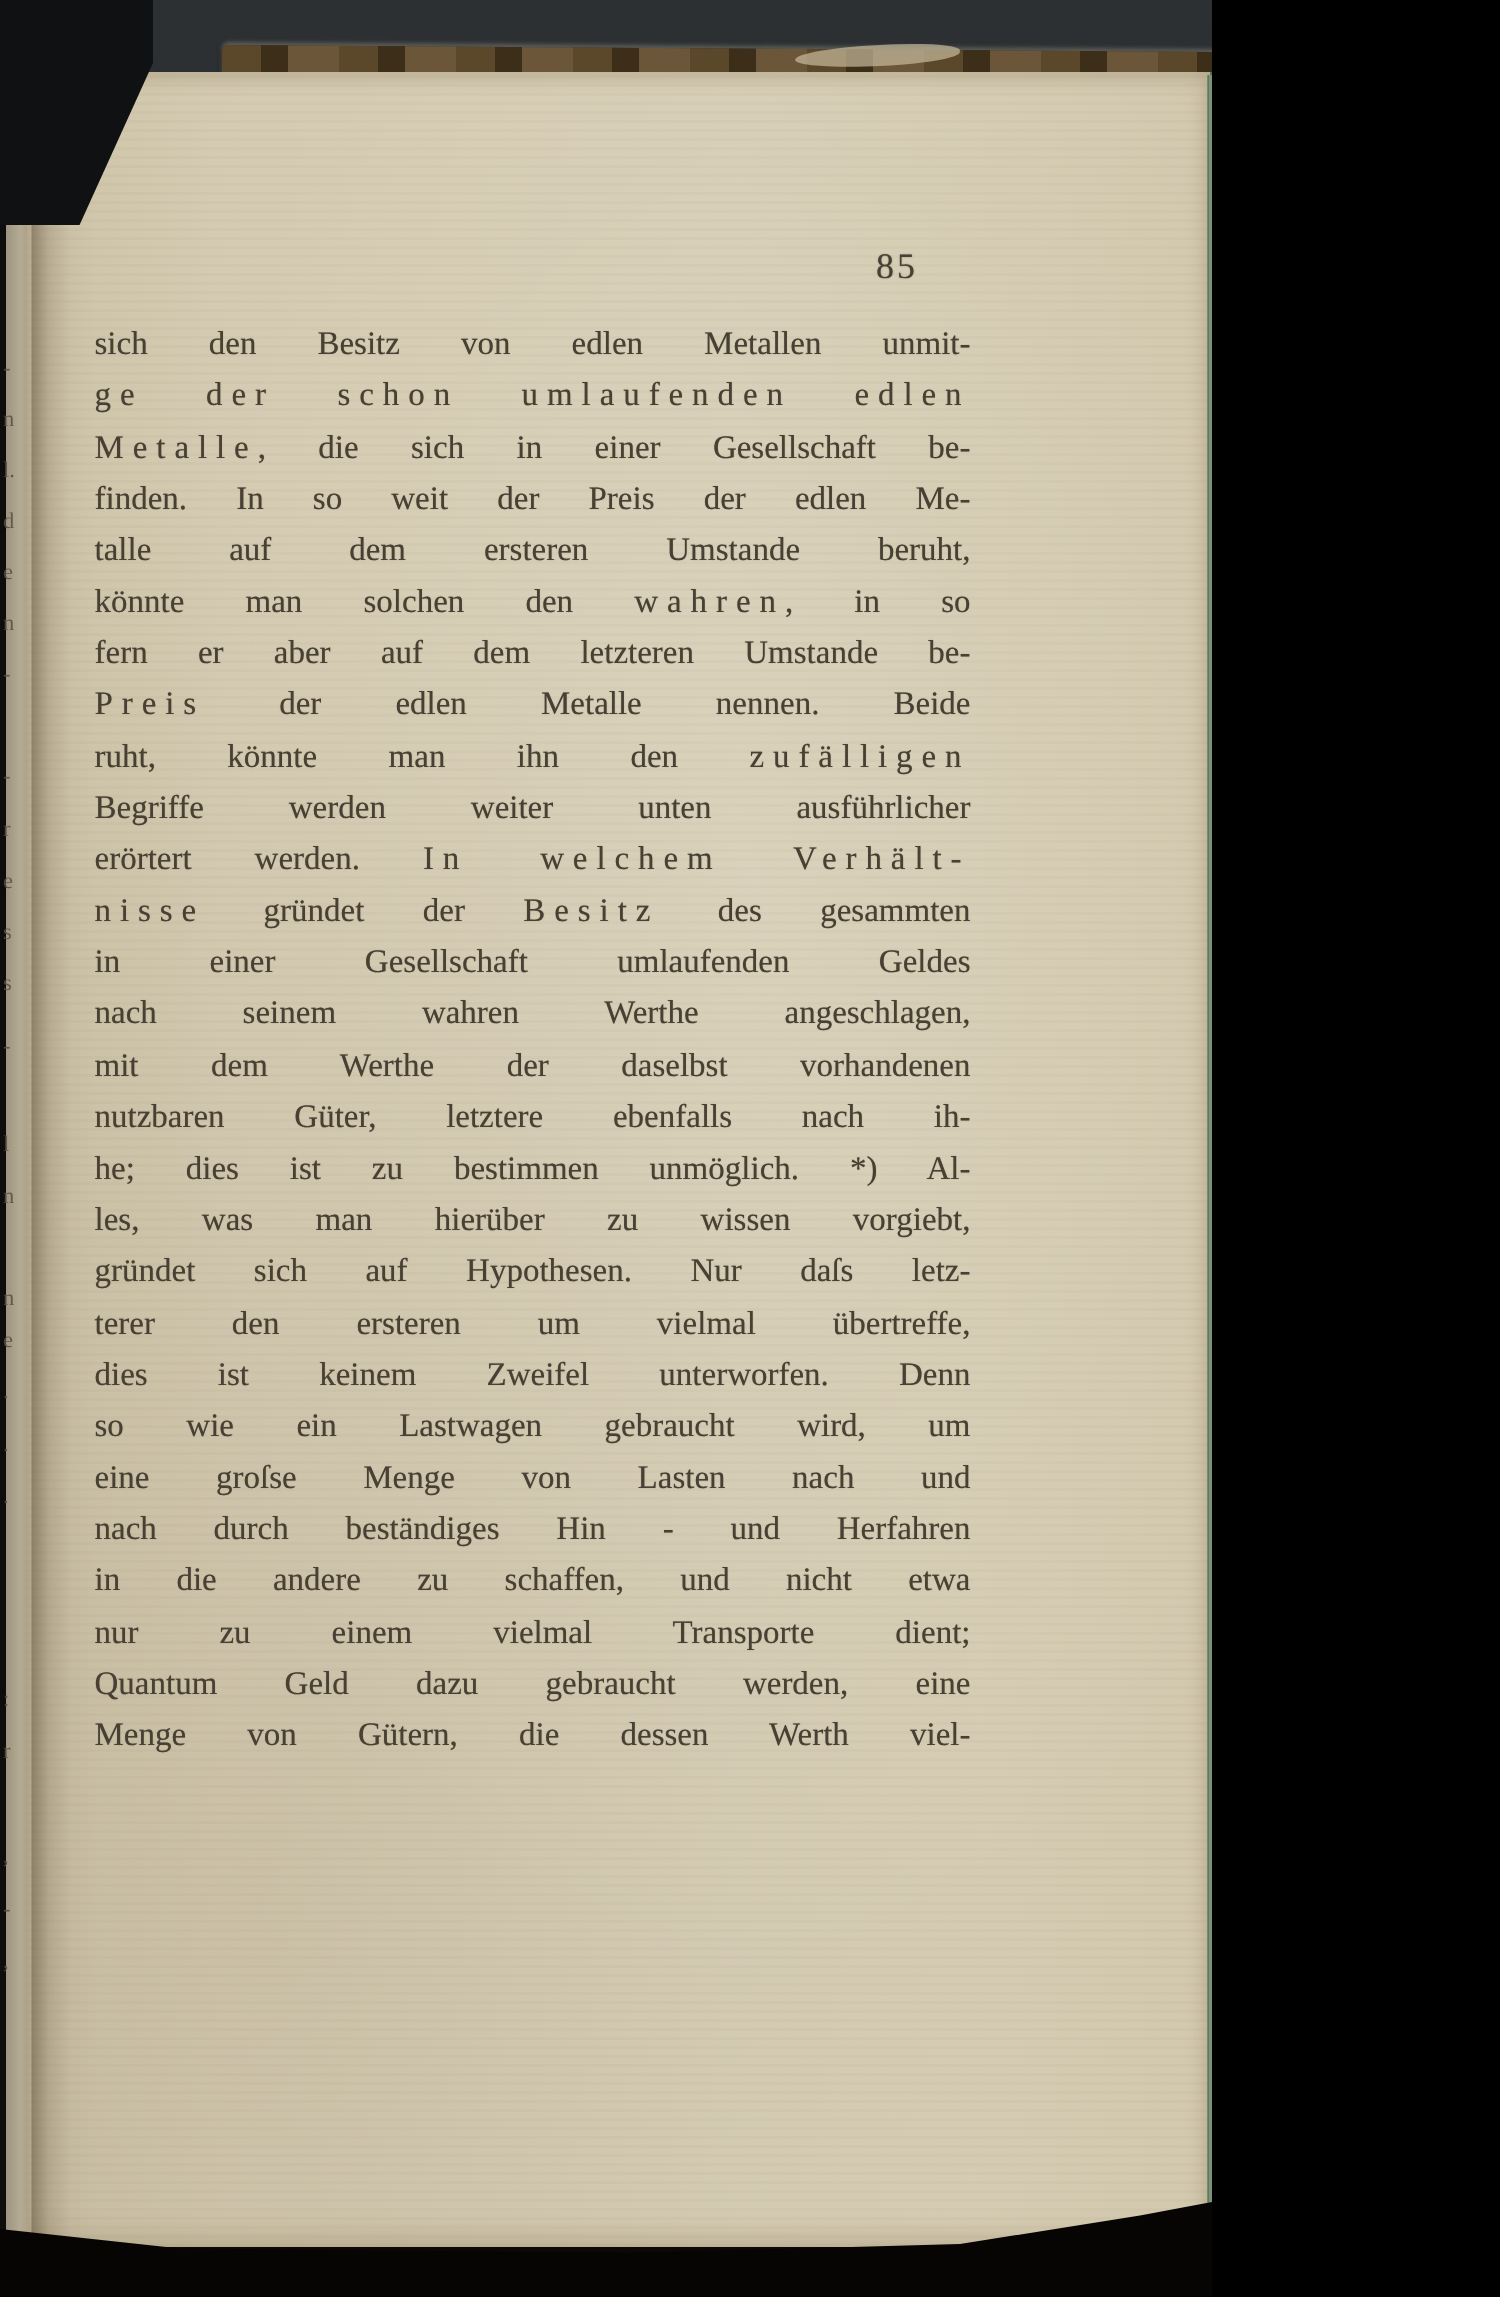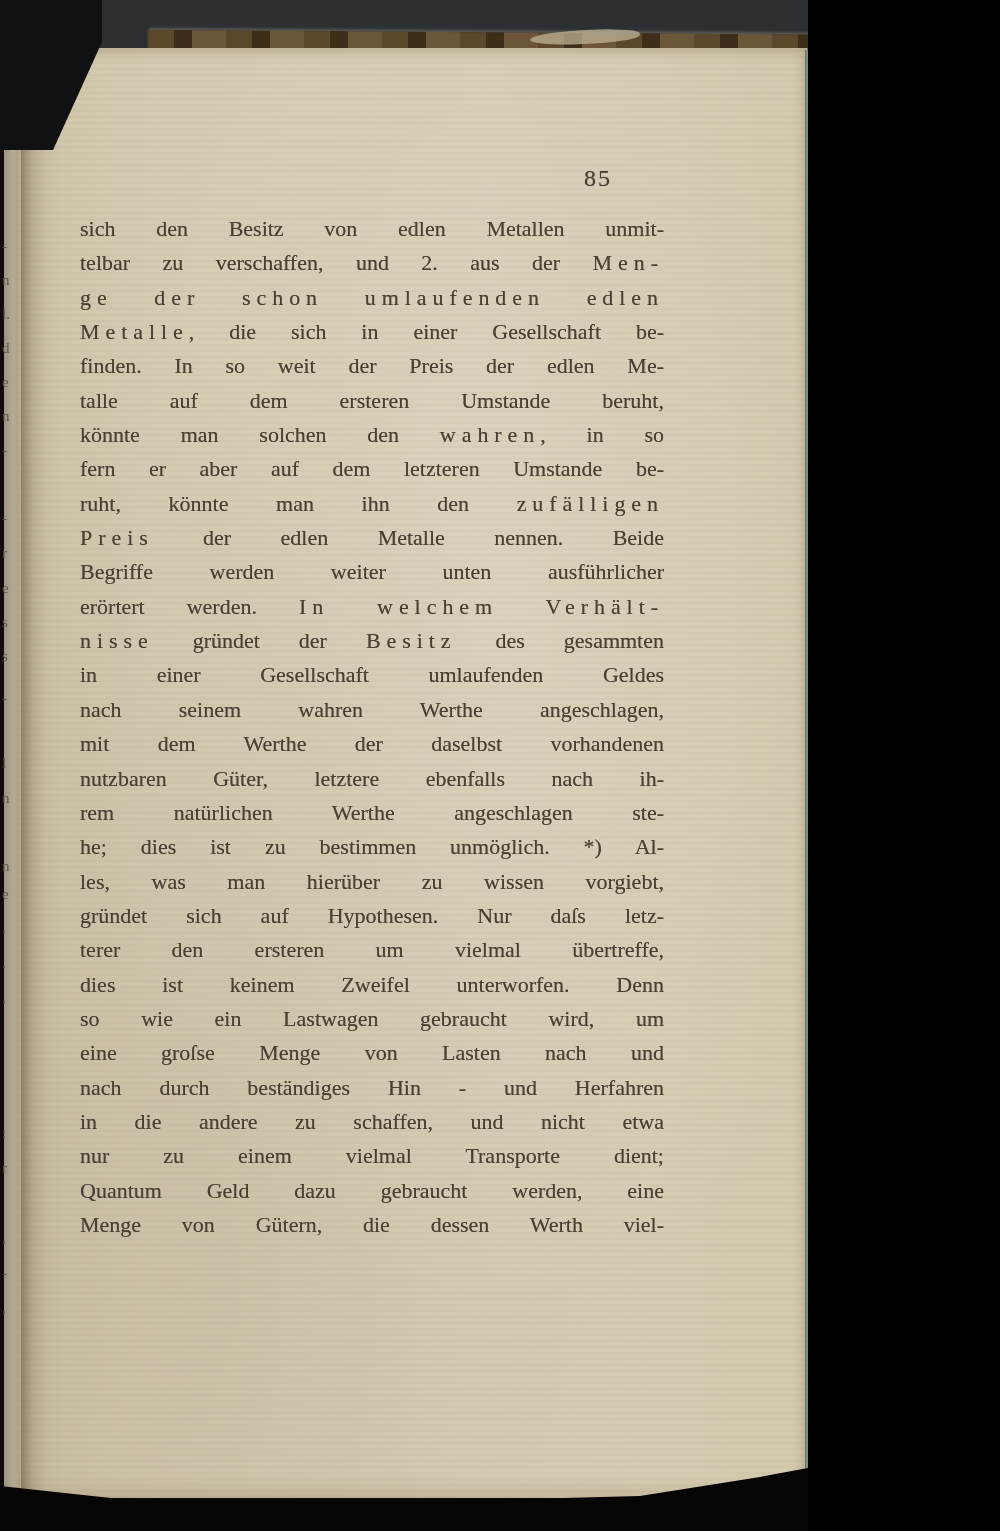--- a/index.html
+++ b/index.html
@@ -74,21 +74,21 @@
       linear-gradient(90deg,#c3b99f 0,#d0c6ac 45px,var(--paper,#d5cbb2) 130px,#d7ceb6 60%,#d3c9af 100%);
     box-shadow:inset 0 -8px 14px rgba(140,120,85,.25), inset 0 6px 10px rgba(140,125,95,.28);
   }
   
   .pageno{
     position:absolute;left:480px;top:165px;width:132px;text-align:right;
     font-size:24px;color:var(--ink,#474033);letter-spacing:2px;
     text-shadow:0 0 1px rgba(70,60,45,.5);
   }
   .textblock{
-    position:absolute;left:80px;top:212px;width:584px;
+    position:absolute;left:63px;top:212px;width:584px;
     font-size:22px;color:var(--ink,#474033);
     text-shadow:0 0 .6px rgba(70,60,45,.55);
   }
   .line{
     height:34.35px;line-height:34.35px;
     text-align:justify;text-align-last:justify;
   }
   .line .sp{letter-spacing:.27em;}
   .fragments{position:absolute;left:0;top:0;width:16px;height:100%;}
   .fragments span{
@@ -116,37 +116,35 @@
   <div class="gutter-black"></div>
   <div class="gutter-strip"></div>
 
   <div class="paper"></div>
   <div class="gutter-crease"></div>
   <div class="corner-black"></div>
 
   <div class="pageno">85</div>
   <div class="textblock">
       <div class="line"><span>sich den Besitz von edlen Metallen unmit-</span></div>
-      <div class="line"><span>telbar zu verschaffen, und 2. aus der </span><span class="sp">Men-</span></div>
       <div class="line"><span class="sp">ge der schon umlaufenden edlen</span></div>
       <div class="line"><span class="sp">Metalle</span><span>, die sich in einer Gesellschaft be-</span></div>
       <div class="line"><span>finden.  In so weit der Preis der edlen Me-</span></div>
       <div class="line"><span>talle auf dem ersteren Umstande beruht,</span></div>
       <div class="line"><span>könnte man solchen den </span><span class="sp">wahren</span><span>, in so</span></div>
       <div class="line"><span>fern er aber auf dem letzteren Umstande be-</span></div>
+      <div class="line"><span class="sp">Preis</span><span> der edlen Metalle nennen.  Beide</span></div>
       <div class="line"><span>ruht, könnte man ihn den </span><span class="sp">zufälligen</span></div>
-      <div class="line"><span class="sp">Preis</span><span> der edlen Metalle nennen.  Beide</span></div>
       <div class="line"><span>Begriffe werden weiter unten ausführlicher</span></div>
       <div class="line"><span>erörtert werden.  </span><span class="sp">In welchem Verhält-</span></div>
       <div class="line"><span class="sp">nisse</span><span> gründet der </span><span class="sp">Besitz</span><span> des gesammten</span></div>
       <div class="line"><span>in einer Gesellschaft umlaufenden Geldes</span></div>
       <div class="line"><span>nach seinem wahren Werthe angeschlagen,</span></div>
       <div class="line"><span>mit dem Werthe der daselbst vorhandenen</span></div>
       <div class="line"><span>nutzbaren Güter, letztere ebenfalls nach ih-</span></div>
-      <div class="line"><span>rem natürlichen Werthe angeschlagen ste-</span></div>
       <div class="line"><span>he; dies ist zu bestimmen unmöglich. *)  Al-</span></div>
       <div class="line"><span>les, was man hierüber zu wissen vorgiebt,</span></div>
       <div class="line"><span>gründet sich auf Hypothesen.  Nur daſs letz-</span></div>
       <div class="line"><span>terer den ersteren um vielmal übertreffe,</span></div>
       <div class="line"><span>dies ist keinem Zweifel unterworfen.  Denn</span></div>
       <div class="line"><span>so wie ein Lastwagen gebraucht wird, um</span></div>
       <div class="line"><span>eine groſse Menge von Lasten nach und</span></div>
       <div class="line"><span>nach durch beständiges Hin - und Herfahren</span></div>
       <div class="line"><span>in die andere zu schaffen, und nicht etwa</span></div>
       <div class="line"><span>nur zu einem vielmal Transporte dient;</span></div>

